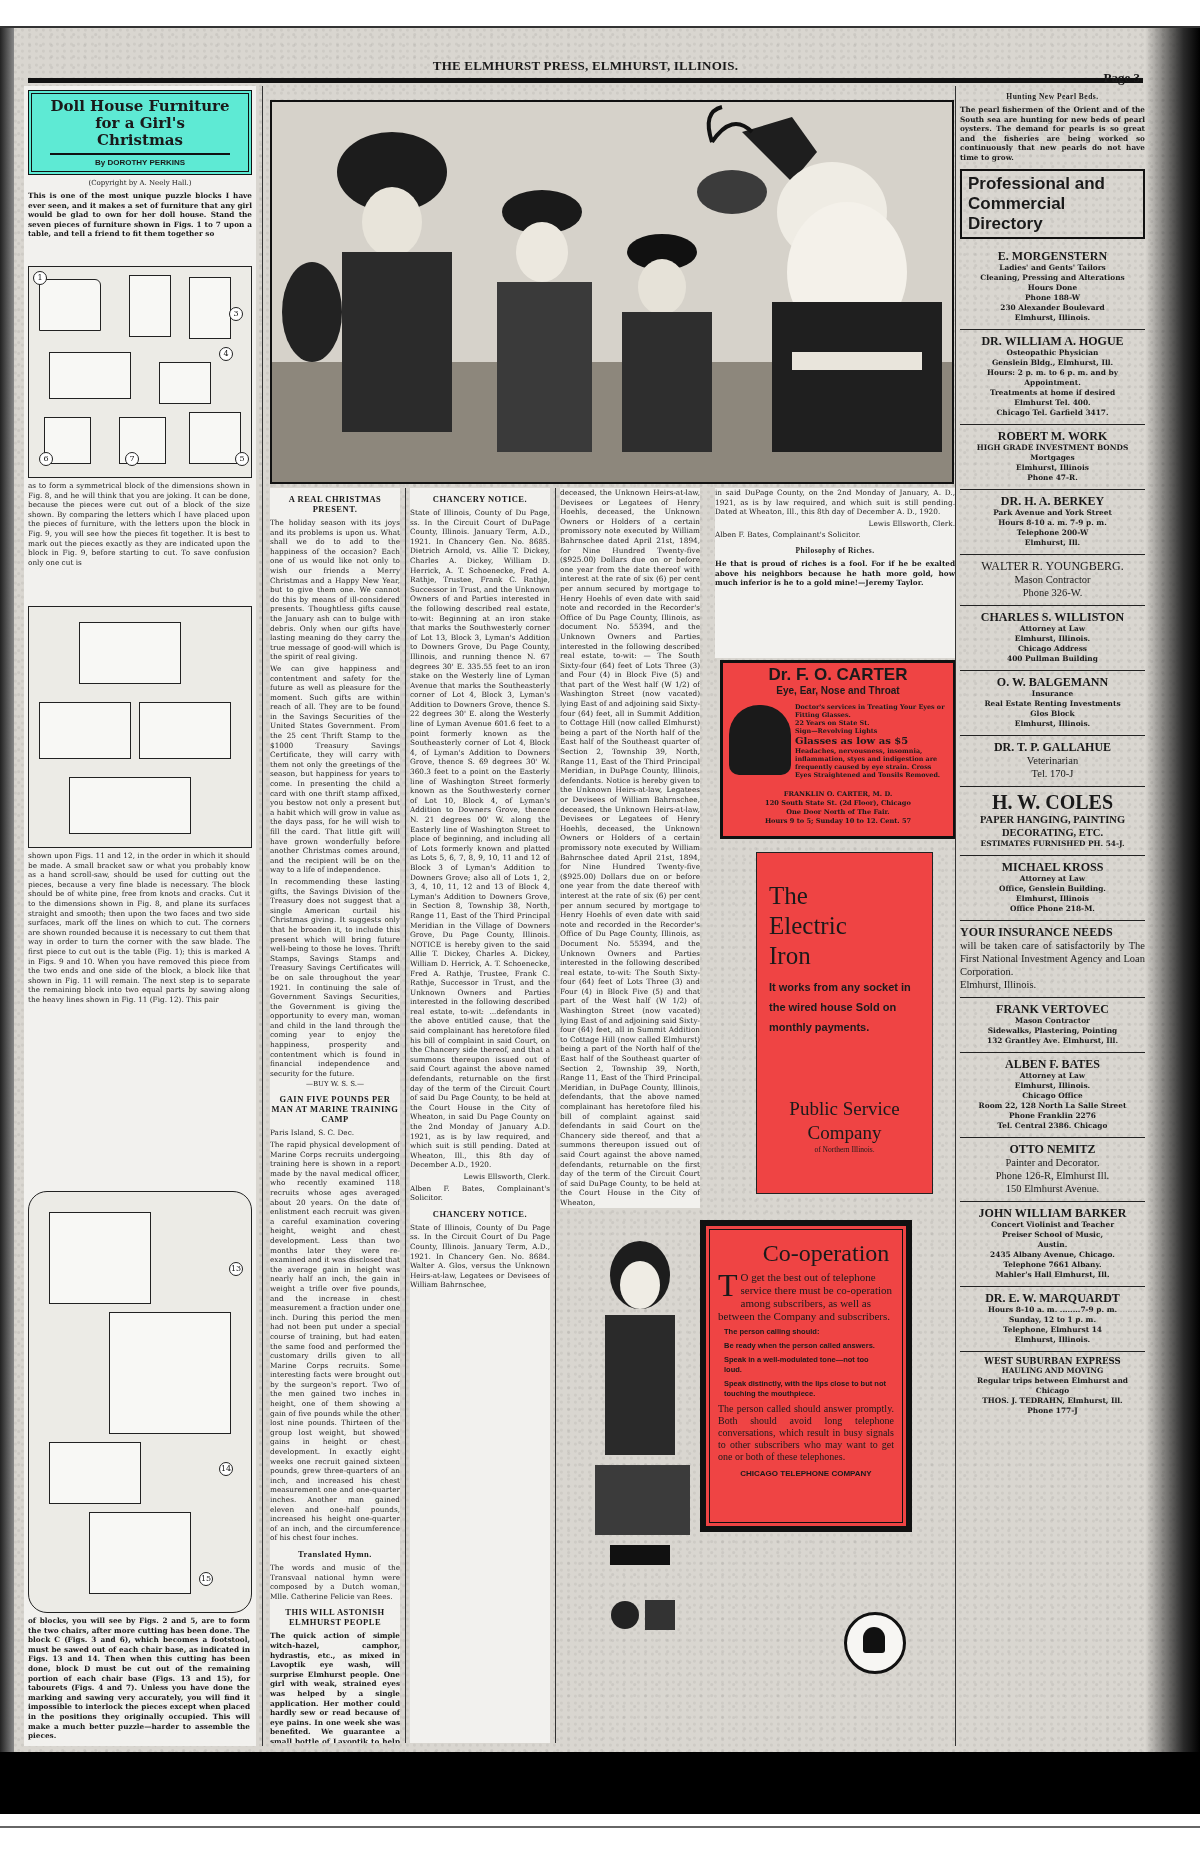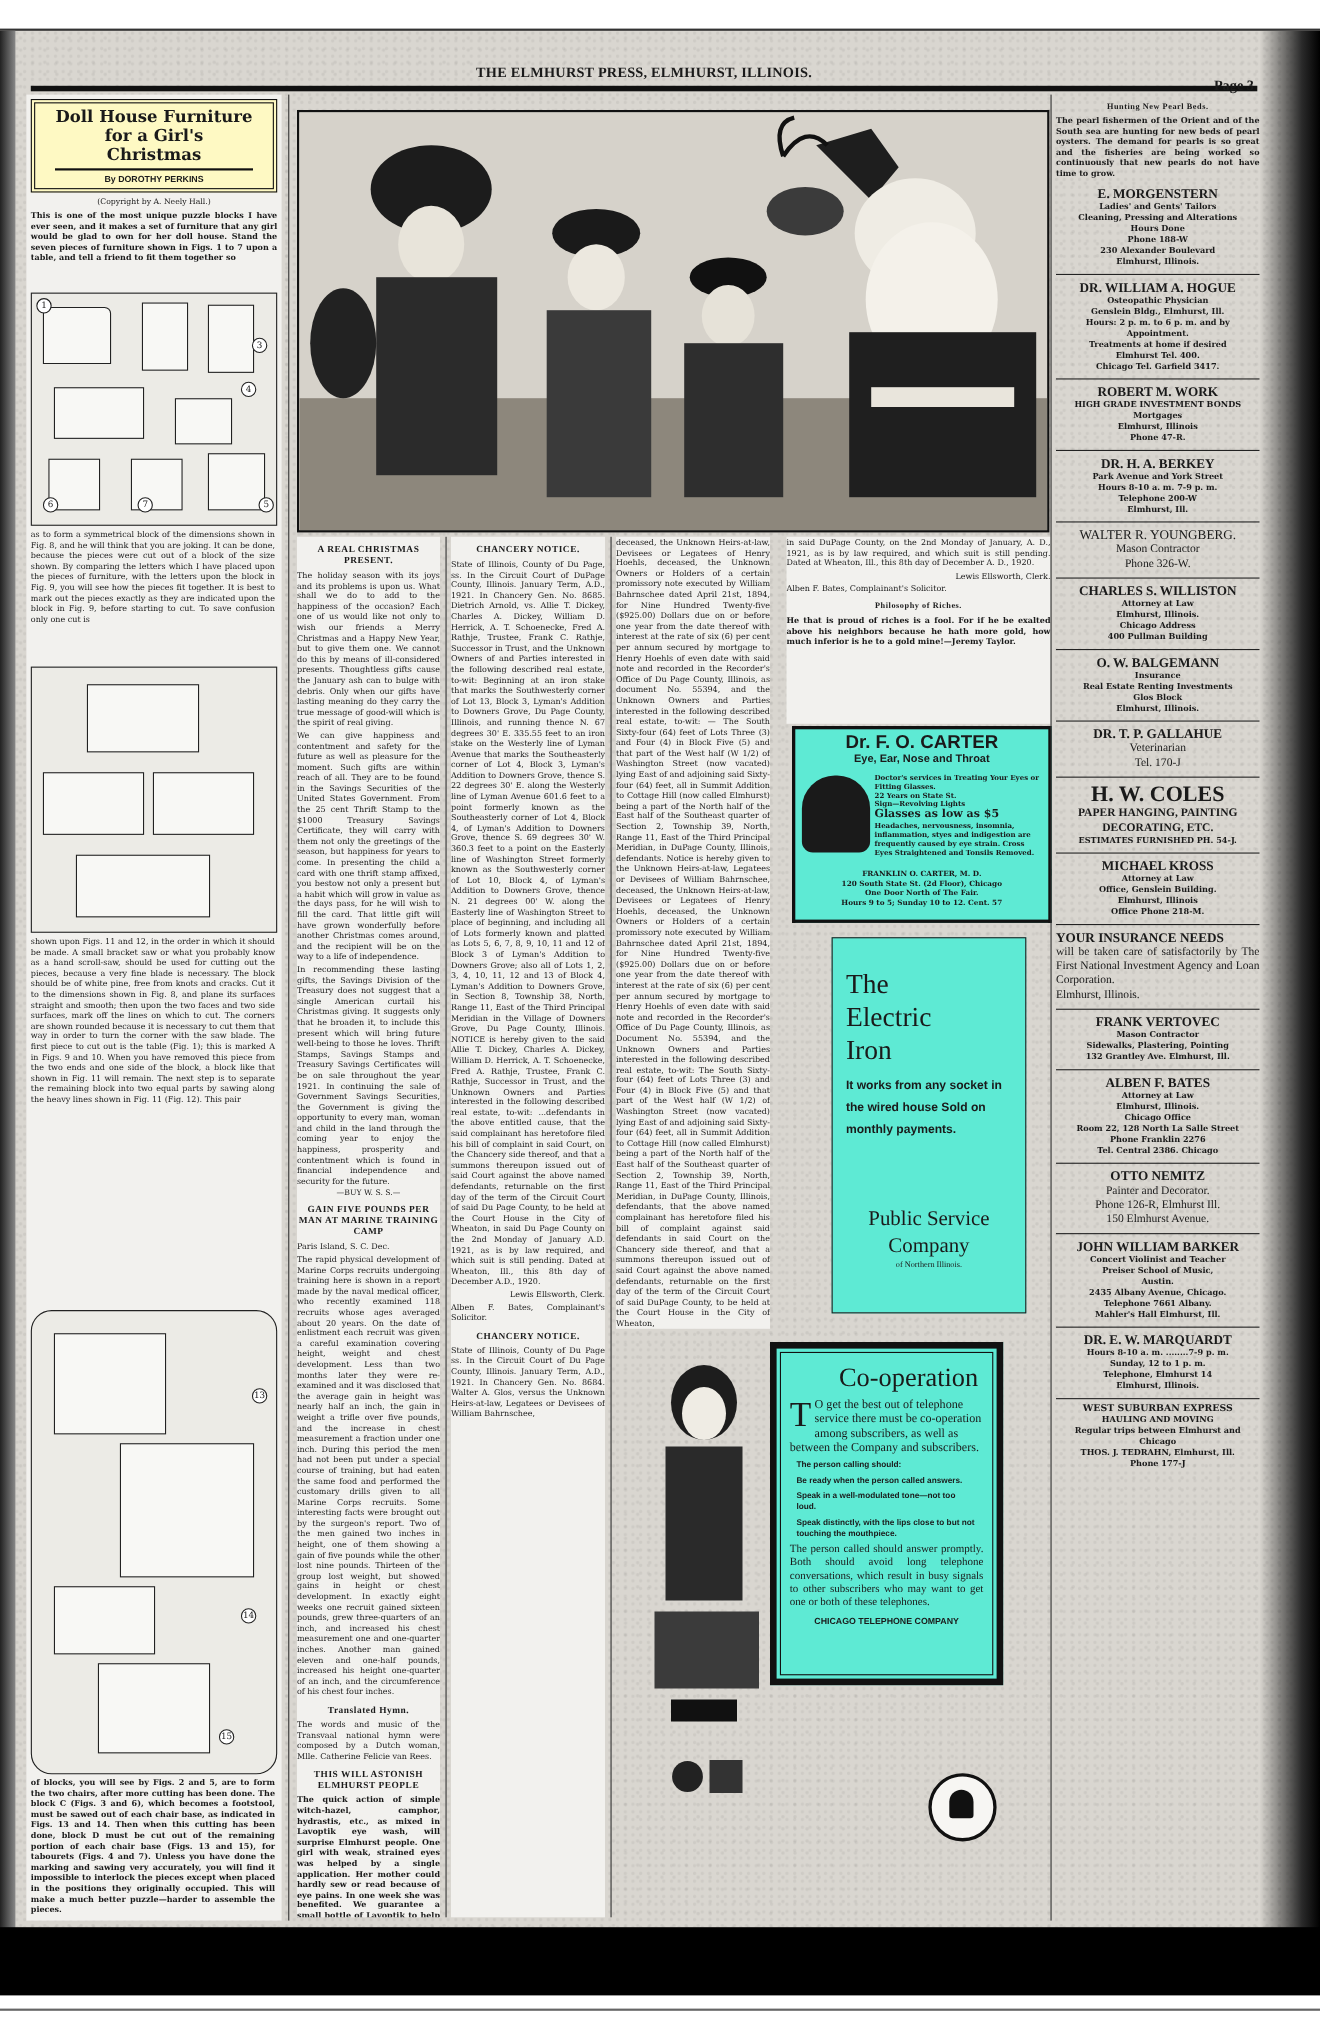--- a/index.html
+++ b/index.html
@@ -18,42 +18,42 @@
   .masthead-rule { position:absolute; left:28px; top:78px; width:1115px; height:5px; background:#111; }
   .page-no { position:absolute; right:60px; top:70px; font-family:"Liberation Serif", serif; font-weight:bold; font-size:13px; }
 
   .col { position:absolute; background:#f2f1ee; overflow:hidden; }
   .vrule { position:absolute; width:1px; background:#333; }
   .t { font-size:7.3px; line-height:9.6px; text-align:justify; margin:0 0 2px 0; font-family:"DejaVu Serif", serif; }
   .hd { font-family:"Liberation Serif", serif; font-weight:bold; text-align:center; margin:6px 0 4px; font-size:8.5px; letter-spacing:0.5px; }
   .sub { text-align:center; font-size:7px; margin-bottom:4px; }
 
   
-  .doll-box { border:4px double #111; margin:4px 4px 4px 4px; padding:4px 18px; background:#fef9c3; }
+  .doll-box { border:4px double #111; margin:4px 4px 4px 4px; padding:4px 18px; background:#5eead4; }
   .doll-title { font-family:"DejaVu Serif", serif; font-weight:bold; font-size:15px; line-height:17px; text-align:center; }
   .byline { text-align:center; font-family:"Liberation Sans", sans-serif; font-size:8px; font-weight:bold; margin-top:4px; border-top:2px solid #111; padding-top:3px; }
   .fig-area { position:absolute; border:1px solid #222; background:#ecebe6; }
   .fig { position:absolute; border:1.5px solid #222; background:#f8f8f5; }
   .fig-num { position:absolute; font-size:8px; width:12px; height:12px; border:1px solid #222; border-radius:50%; text-align:center; line-height:12px; background:#fff; }
 
   
   .illus { position:absolute; left:270px; top:100px; width:680px; height:380px; border:2px solid #111; background:#c9c5bd; overflow:hidden; }
   .illus svg { width:100%; height:100%; }
 
   
   .dir { position:absolute; left:960px; top:92px; width:185px; }
   .dir-entry { text-align:center; border-bottom:1px solid #222; padding:4px 0 6px; }
   .dir-name { font-family:"Liberation Serif", serif; font-weight:bold; font-size:12px; line-height:14px; }
   .dir-name.big { font-size:20px; line-height:22px; }
   .dir-line { font-size:7.4px; line-height:10px; font-weight:bold; font-family:"DejaVu Serif", serif; }
   .dir-line.plain { font-weight:normal; font-family:"Liberation Serif", serif; font-size:10.5px; line-height:13px; }
   .dir-title-box { border:2px solid #111; margin:6px 0; padding:3px 6px; font-family:"Liberation Sans", sans-serif; font-weight:bold; font-size:17px; line-height:20px; text-align:left; }
 
   
-  .ad { position:absolute; border:1.5px solid #222; background:#5eead4; }
+  .ad { position:absolute; border:1.5px solid #222; background:#ef4444; }
   .carter { left:720px; top:660px; width:230px; height:130px; border:3px solid #111; }
   .carter-name { font-family:"Liberation Sans", sans-serif; font-weight:bold; font-size:17px; text-align:center; margin-top:2px; }
   .carter-sub { font-family:"Liberation Sans", sans-serif; font-weight:bold; font-size:10px; text-align:center; }
   .carter-face { position:absolute; left:6px; top:42px; width:62px; height:70px; background:#1a1a1a; border-radius:30px 30px 10px 10px; }
   .carter-text { position:absolute; left:72px; top:40px; width:150px; font-size:6.4px; line-height:8px; font-weight:bold; }
 
   .iron { left:756px; top:852px; width:175px; height:340px; }
   .iron .h { font-family:"Liberation Serif", serif; font-size:25px; line-height:30px; margin:28px 0 0 12px; }
   .iron .p { font-family:"Liberation Sans", sans-serif; font-weight:bold; font-size:11px; line-height:20px; margin:6px 10px 0 12px; }
   .iron .ps { font-family:"Liberation Serif", serif; font-size:19px; line-height:24px; text-align:center; margin-top:60px; }
@@ -249,20 +249,24 @@
   <div class="tail">The person called should answer promptly. Both should avoid long telephone conversations, which result in busy signals to other subscribers who may want to get one or both of these telephones.</div>
   <div class="sig">CHICAGO TELEPHONE COMPANY</div>
 </div>
 <div class="bell"></div>
 
 <div class="vrule" style="left:955px;top:86px;height:1660px;"></div>
 
 <div class="dir">
   <div class="hd" style="font-size:7.5px;margin-top:0;">Hunting New Pearl Beds.</div>
   <p class="t" style="font-weight:bold;">The pearl fishermen of the Orient and of the South sea are hunting for new beds of pearl oysters. The demand for pearls is so great and the fisheries are being worked so continuously that new pearls do not have time to grow.</p>
+  <div class="dir-title-box">
+    <div>Professional and</div>
+    <div>Commercial Directory</div>
+  </div>
 
   <div class="dir-entry">
     <div class="dir-name">E. MORGENSTERN</div>
     <div class="dir-line">Ladies' and Gents' Tailors</div>
     <div class="dir-line">Cleaning, Pressing and Alterations</div>
     <div class="dir-line">Hours Done</div>
     <div class="dir-line">Phone 188-W</div>
     <div class="dir-line">230 Alexander Boulevard</div>
     <div class="dir-line">Elmhurst, Illinois.</div>
   </div>

